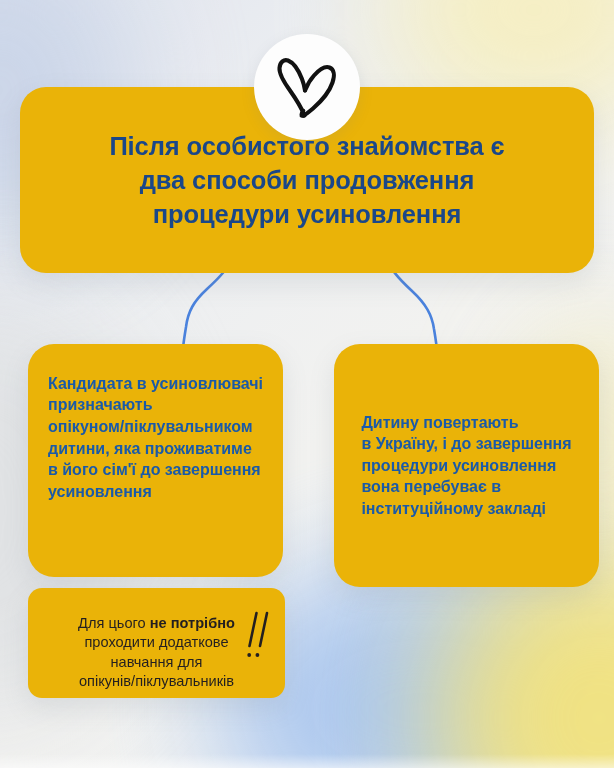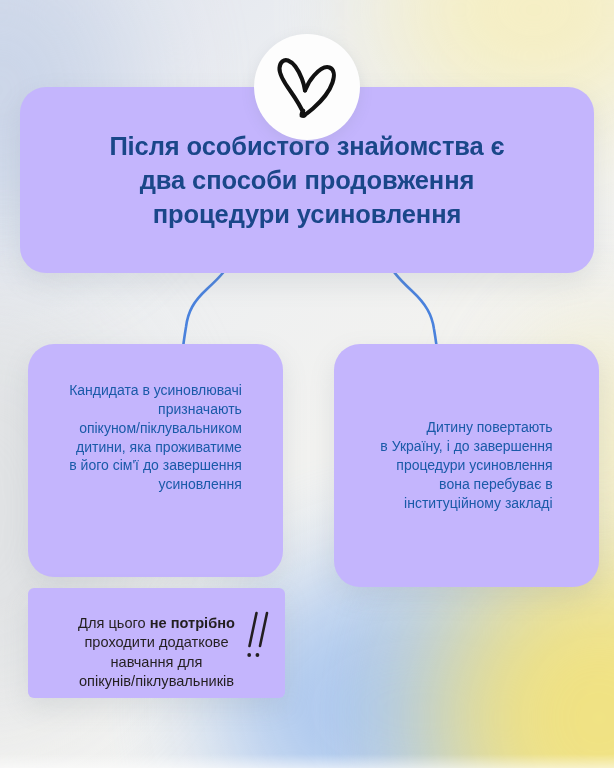--- a/index.html
+++ b/index.html
@@ -67,21 +67,21 @@
   .bg-bottom-fade {
     position: absolute;
     left: 0; right: 0; bottom: 0;
     height: 14px;
     background: linear-gradient(180deg, rgba(255,255,255,0) 0%, rgba(255,255,255,.55) 100%);
   }
 
   
   .card {
     position: absolute;
-    background: #c4b5fd;
+    background: #eab308;
     border-radius: 26px;
     box-shadow: 0 10px 26px rgba(120,128,140,.16);
   }
 
   
   #heart-badge {
     position: absolute;
     left: 254px;
     top: 34px;
     width: 106px;
@@ -145,35 +145,35 @@
     width: 265px;
     height: 243px;
     z-index: 2;
     display: flex;
     align-items: center;
     justify-content: center;
     padding: 0 10px;
     margin-left: 19px;
   }
   .branch-text {
-    text-align: right;
-    font-size: 14px;
+    text-align: left;
+    font-size: 16px;
     line-height: 1.35;
-    font-weight: normal;
+    font-weight: bold;
     color: #1a5aa8;
     white-space: pre-line;
   }
 
   
   #note-card {
     left: 28px;
     top: 588px;
     width: 257px;
     height: 110px;
-    border-radius: 6px;
+    border-radius: 14px;
     z-index: 5;
     display: flex;
     align-items: center;
     justify-content: center;
     padding: 0 8px;
   }
   #note-text {
     text-align: center;
     font-size: 14.6px;
     line-height: 1.33;

